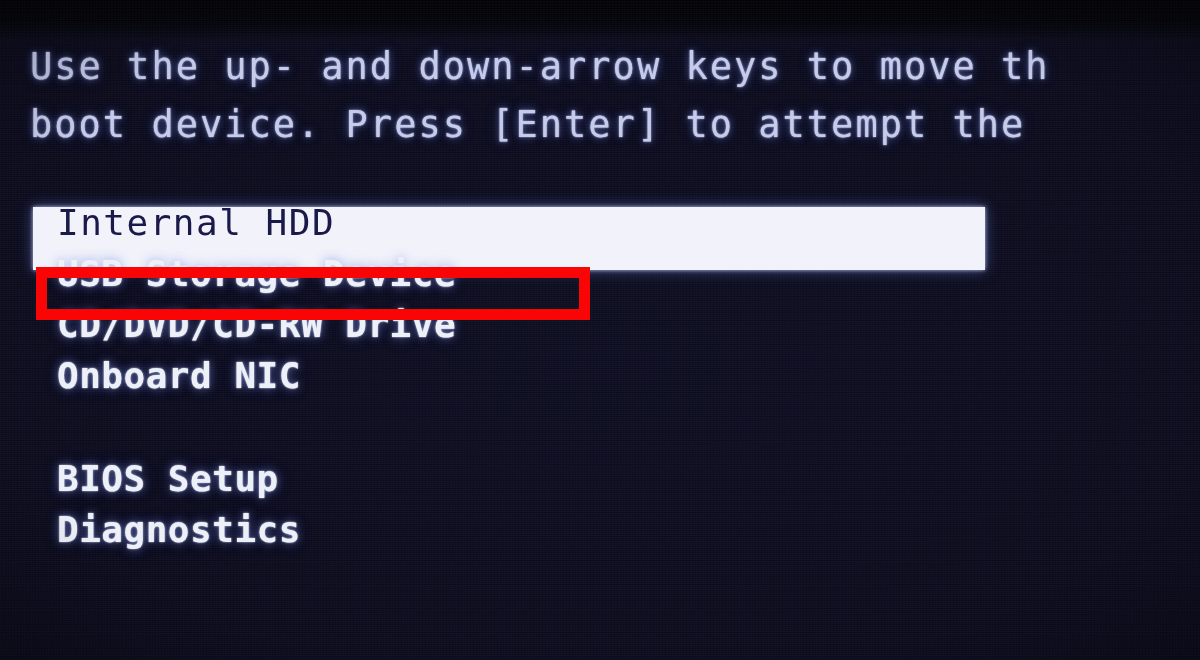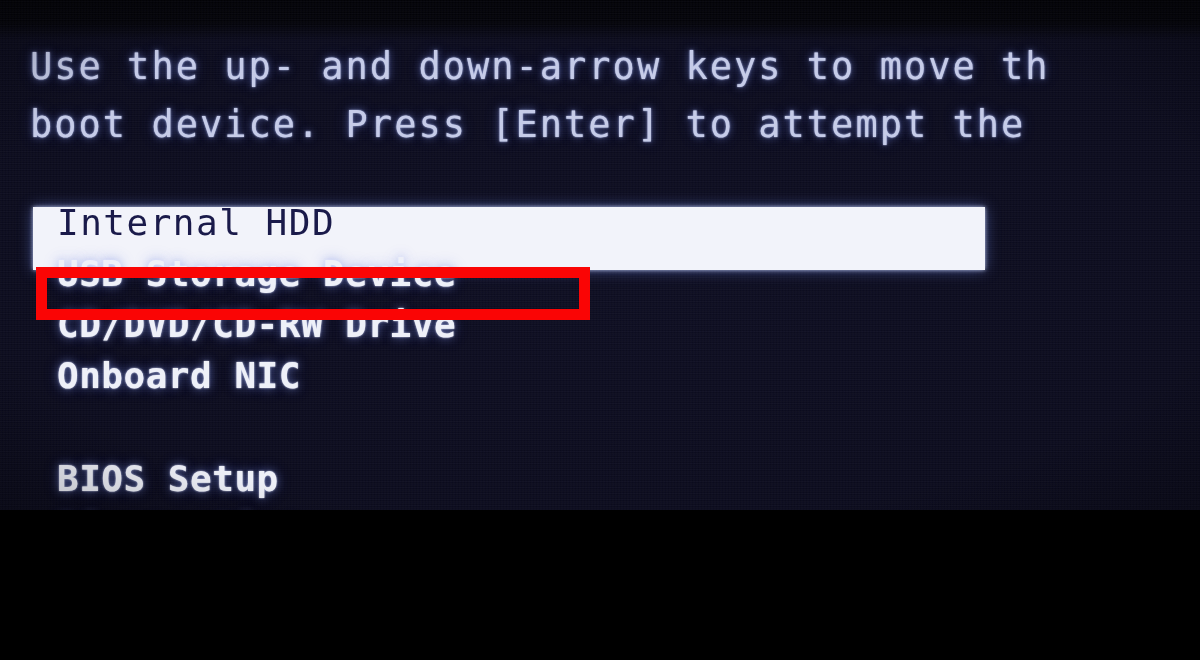--- a/index.html
+++ b/index.html
@@ -3,21 +3,21 @@
 <meta charset="utf-8">
 <style>
   html, body {
     margin: 0;
     padding: 0;
     background: #000;
   }
   #screen {
     position: relative;
     width: 1200px;
-    height: 510px;
+    height: 660px;
     overflow: hidden;
     background:
       radial-gradient(ellipse 140% 120% at 50% 55%, #0d0d20 0%, #0a0a1a 55%, #050510 100%);
     font-family: "DejaVu Sans Mono", monospace;
     user-select: none;
   }
 
   
   #noise {
     position: absolute;

